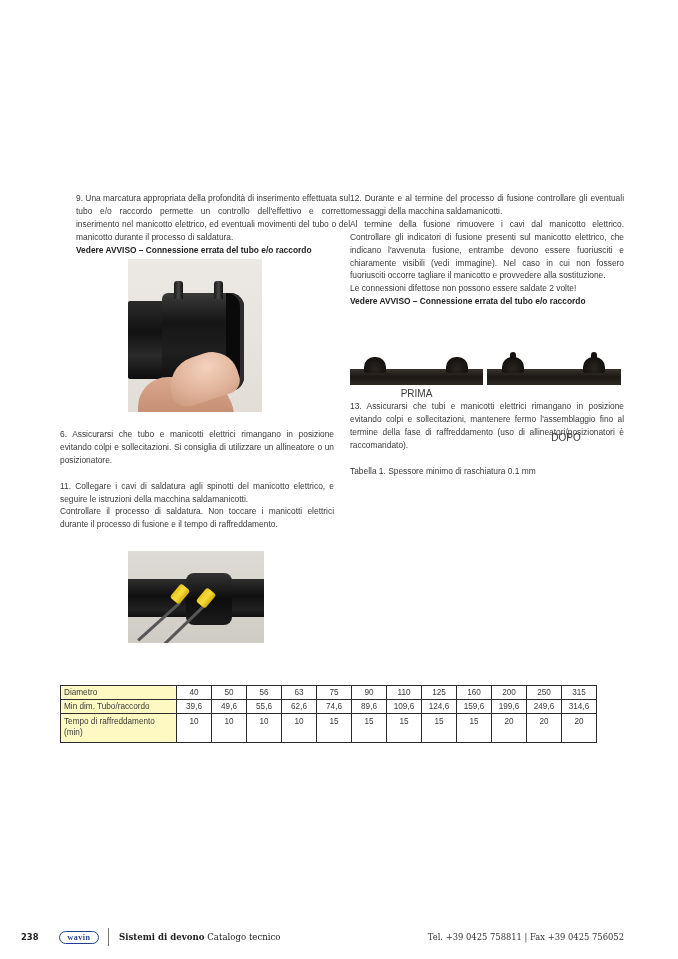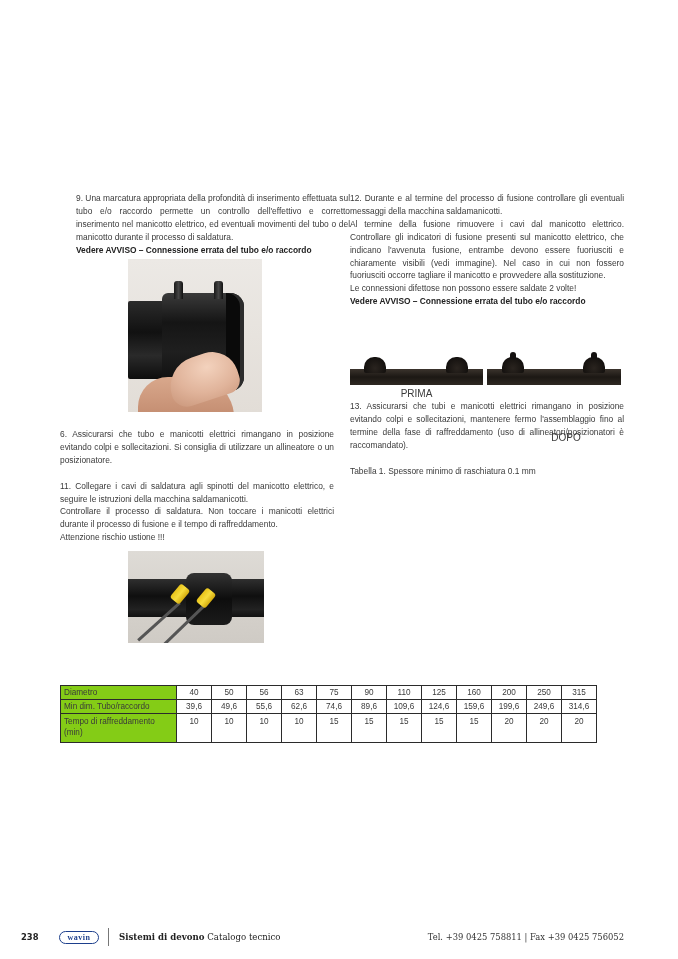--- a/index.html
+++ b/index.html
@@ -37,21 +37,21 @@
   .indicator-photo .base { position:absolute; left:0; right:0; bottom:0; height:16px; background:linear-gradient(180deg,#3b342d,#1c1814 50%,#2e2822); }
   .indicator-photo .bump { position:absolute; bottom:12px; width:22px; height:16px; background:radial-gradient(ellipse at 50% 70%,#2a241f,#0b0908); border-radius:10px 10px 2px 2px; }
   .indicator-photo .nub { position:absolute; bottom:26px; width:6px; height:7px; background:#141110; border-radius:3px 3px 1px 1px; }
   .caption { position:absolute; top:388px; font-size:10px; color:#3a3a3a; text-align:center; }
   #caption-prima { left:350px; width:133px; }
   #caption-dopo { left:499px; width:134px;margin-top:44px; }
 
   
   #data-table { position:absolute; left:60px; top:685px; border-collapse:collapse; font-size:8.2px; color:#3a3a3a; }
   #data-table td { border:1px solid #2b2b2b; padding:0 2px; height:13px; line-height:11px; text-align:center; }
-  #data-table td.hdr { background:#84cc16; text-align:left; padding-left:3px; width:110px; }
+  #data-table td.hdr { background:#fef9c3; text-align:left; padding-left:3px; width:110px;border-radius:6px; }
   #data-table td.val { width:30px; }
   #data-table tr.tall td { height:26px; vertical-align:top; padding-top:2px; }
   #data-table { border:1.5px solid #1a1a1a; }
 
   
   #footer { position:absolute; left:0; top:928px; width:678px; height:20px; font-size:8.6px; color:#222; }
   #page-number { position:absolute; left:21px; top:4px; font-weight:bold; font-family:"DejaVu Sans", sans-serif; font-size:8.4px; }
   #wavin-logo { position:absolute; left:59px; top:3px; width:38px; height:11px; border:1.4px solid #1d3f8c; border-radius:7px; color:#1d3f8c; font-weight:bold; font-size:8px; line-height:11px; text-align:center; letter-spacing:0.5px; font-family:Liberation Serif, serif; }
   #footer-divider { position:absolute; left:108px; top:0; width:1px; height:18px; background:#777; }
   #footer-title { position:absolute; left:119px; top:4px; font-family:"DejaVu Serif", serif; font-size:8.6px; }
@@ -73,21 +73,20 @@
   <div class="pin" style="left:46px;"></div>
   <div class="pin" style="left:86px;"></div>
   <div class="hand"></div>
   <div class="thumb"></div>
 </div>
 
 <div class="col justify" style="left:60px; top:428px; width:274px;">
   <p>6. Assicurarsi che tubo e manicotti elettrici rimangano in posizione evitando colpi e sollecitazioni. Si consiglia di utilizzare un allineatore o un posizionatore.</p>
   <p class="gap">11. Collegare i cavi di saldatura agli spinotti del manicotto elettrico, e seguire le istruzioni della macchina saldamanicotti.</p>
   <p>Controllare il processo di saldatura. Non toccare i manicotti elettrici durante il processo di fusione e il tempo di raffreddamento.</p>
-  <p>Attenzione rischio ustione !!!</p>
 </div>
 
 <div id="photo-cables" class="photo">
   <div class="tube"></div>
   <div class="coupling"></div>
   <div class="cable" style="left:10px; top:88px; width:56px; transform:rotate(-42deg);"></div>
   <div class="cable" style="left:36px; top:92px; width:58px; transform:rotate(-44deg);"></div>
   <div class="plug" style="left:46px; top:34px;"></div>
   <div class="plug" style="left:72px; top:38px;"></div>
 </div>

